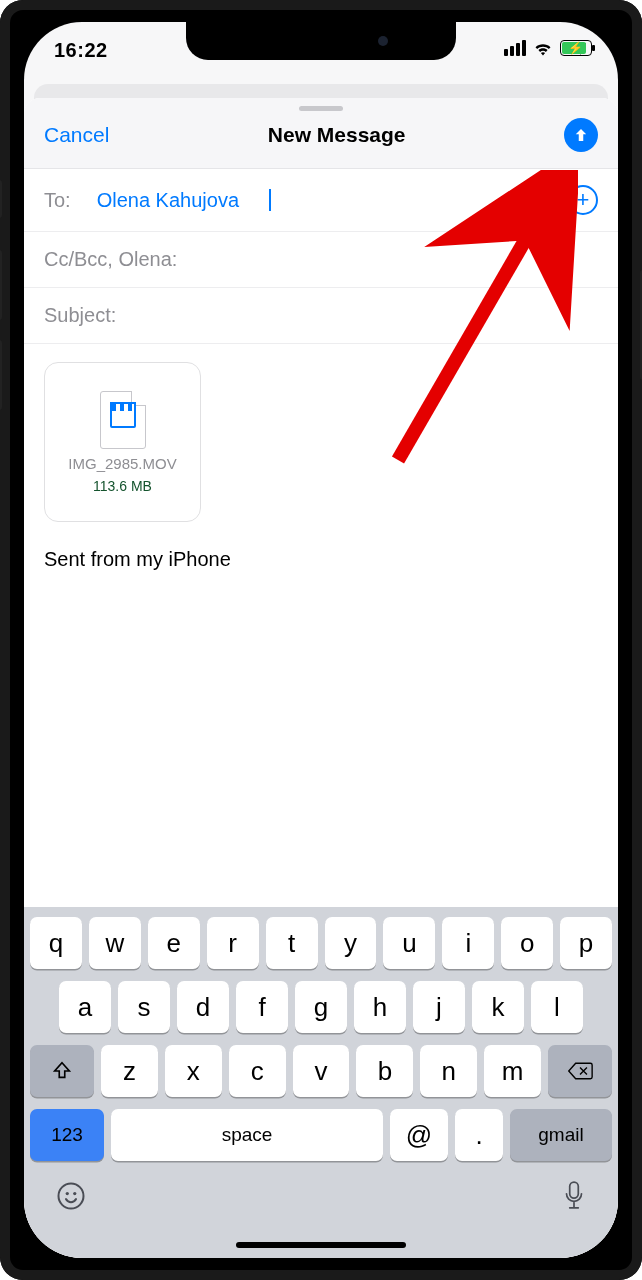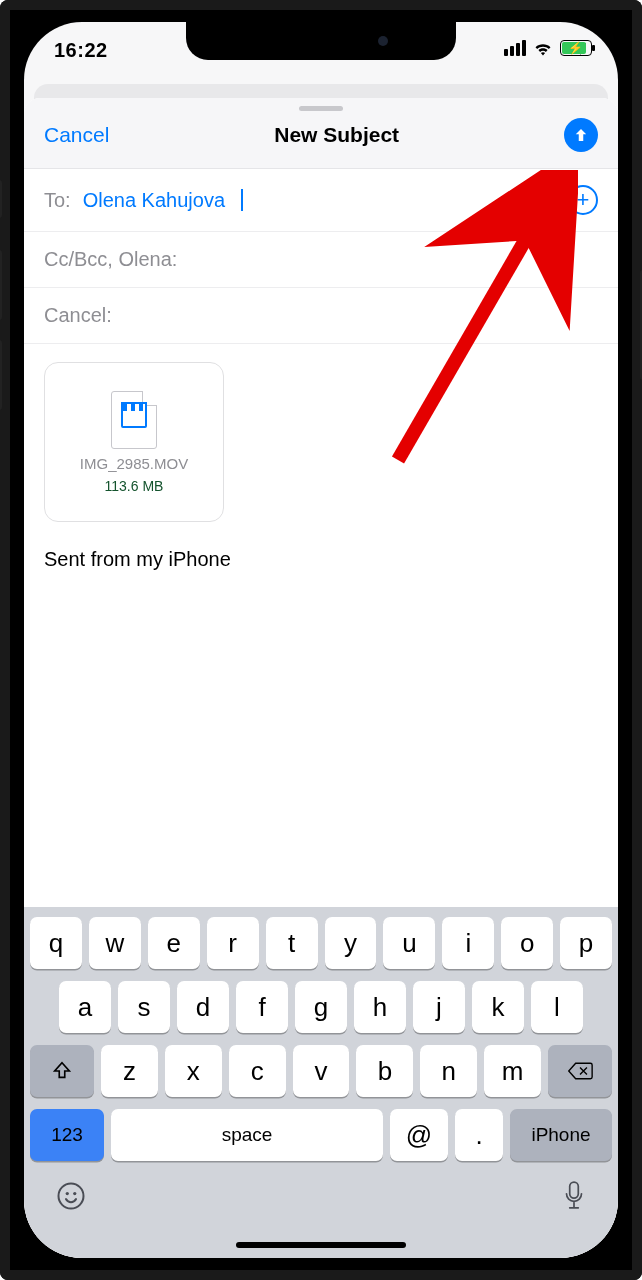--- a/index.html
+++ b/index.html
@@ -9,21 +9,21 @@
     background: #fff;
     position: relative;
     overflow: hidden;
   }
   
   .phone {
     position: absolute;
     left: 0; top: 0;
     width: 642px; height: 1280px;
     background: #000;
-    border-radius: 8px;
+    border-radius: 23px;
     box-shadow: inset 0 0 0 10px #1a1a1a;
     padding-left: 12px;
   }
   .screen {
     position: absolute;
     left: 24px; top: 22px;
     width: 594px; height: 1236px;
     background: #f7f7f8;
     border-radius: 58px;
     overflow: hidden;
@@ -96,37 +96,37 @@
     width:44px;height:5px;border-radius:3px;background:#c8c8cc;
   }
   .cancel{color:#007aff;font-size:21px;font-weight:400}
   .title{font-size:21px;font-weight:600;color:#000}
   .send{
     width:34px;height:34px;border-radius:50%;background:#007aff;
     display:flex;align-items:center;justify-content:center;color:#fff;
   }
 
   .row{
-    padding:16px 20px;display:flex;align-items:center;gap:12px;
+    padding:16px 20px;display:flex;align-items:center;gap:26px;
     border-bottom:1px solid #ededef;font-size:20px;
   }
   .row .label{color:#8e8e93}
   .recipient{color:#007aff}
   .cursor{display:inline-block;width:2px;height:22px;background:#007aff;margin-left:4px;vertical-align:middle}
   .add-contact{
     margin-left:auto;
     width:30px;height:30px;border:2px solid #007aff;border-radius:50%;
     display:flex;align-items:center;justify-content:center;color:#007aff;font-size:22px;font-weight:300;line-height:1;
   }
   .from-val{color:#8e8e93}
   .blur{filter:blur(5px);color:#b5b5b8}
 
   .body-area{padding:18px 20px;font-size:20px;color:#000}
   .attach{
-    width:180px;height:160px;border:1px solid #e0e0e2;border-radius:14px;
+    width:157px;height:160px;border:1px solid #e0e0e2;border-radius:14px;
     display:flex;flex-direction:column;align-items:center;justify-content:center;gap:6px;
     margin-bottom:26px;
   }
   .file-ico{
     width:46px;height:58px;background:#fff;border:1.5px solid #c7c7cc;border-radius:3px;position:relative;
   }
   .file-ico::before{content:"";position:absolute;right:-1px;top:-1px;width:14px;height:14px;background:#fff;border-left:1.5px solid #c7c7cc;border-bottom:1.5px solid #c7c7cc}
   .file-ico .clap{position:absolute;left:9px;top:16px;width:26px;height:20px;border:2px solid #007aff;border-radius:2px}
   .file-ico .clap::before{content:"";position:absolute;left:-2px;top:-8px;right:-2px;height:7px;background:repeating-linear-gradient(90deg,#007aff 0 4px,#fff 4px 8px);border:2px solid #007aff;border-bottom:none}
   .attach .fname{font-size:15px;color:#8e8e93}
@@ -208,21 +208,21 @@
         <div class="bolt">⚡</div>
       </div>
     </div>
 
     <div class="sheet-bg"></div>
 
     <div class="compose-sheet">
       <div class="sheet-header">
         <div class="grab"></div>
         <span class="cancel">Cancel</span>
-        <span class="title">New Subject</span>
+        <span class="title">New Message</span>
         <span class="send">
           <svg width="18" height="18" viewBox="0 0 24 24">
               <path d="M12 4l7 7h-4v9h-6v-9H5l7-7z" fill="#fff"></path>
             </svg>
         </span>
       </div>
 
       <div class="row">
         <span class="label">To:</span>
         <span class="recipient">Olena Kahujova</span>
@@ -230,21 +230,21 @@
         <span class="add-contact">
           <span>+</span>
         </span>
       </div>
 
       <div class="row">
         <span class="label">Cc/Bcc, Olena:</span>
       </div>
 
       <div class="row">
-        <span class="label">Cancel:</span>
+        <span class="label">Subject:</span>
       </div>
 
       <div class="body-area">
         <div class="attach">
           <div class="file-ico">
               <div class="clap"></div>
             </div>
           <div class="fname">IMG_2985.MOV</div>
           <div class="fsize">113.6 MB</div>
         </div>
@@ -293,21 +293,21 @@
                 <path d="M10 2h17a2 2 0 012 2v14a2 2 0 01-2 2H10l-8-9 8-9z" fill="none" stroke="#000" stroke-width="1.6"></path>
                 <path d="M15 7l8 8M23 7l-8 8" stroke="#000" stroke-width="1.6"></path>
               </svg>
           </div>
         </div>
         <div class="krow r4">
           <div class="key num">123</div>
           <div class="key space">space</div>
           <div class="key at">@</div>
           <div class="key dot">.</div>
-          <div class="key ret">iPhone</div>
+          <div class="key ret">gmail</div>
         </div>
         <div class="bottom-row">
           <span class="ic">
             <svg width="30" height="30" viewBox="0 0 24 24">
                 <circle cx="12" cy="12" r="10" fill="none" stroke="#4a4d55" stroke-width="1.6"></circle>
                 <circle cx="9" cy="10" r="1.3" fill="#4a4d55"></circle>
                 <circle cx="15" cy="10" r="1.3" fill="#4a4d55"></circle>
                 <path d="M8 14.5c1 1.6 2.4 2.4 4 2.4s3-.8 4-2.4" fill="none" stroke="#4a4d55" stroke-width="1.6" stroke-linecap="round"></path>
               </svg>
           </span>

